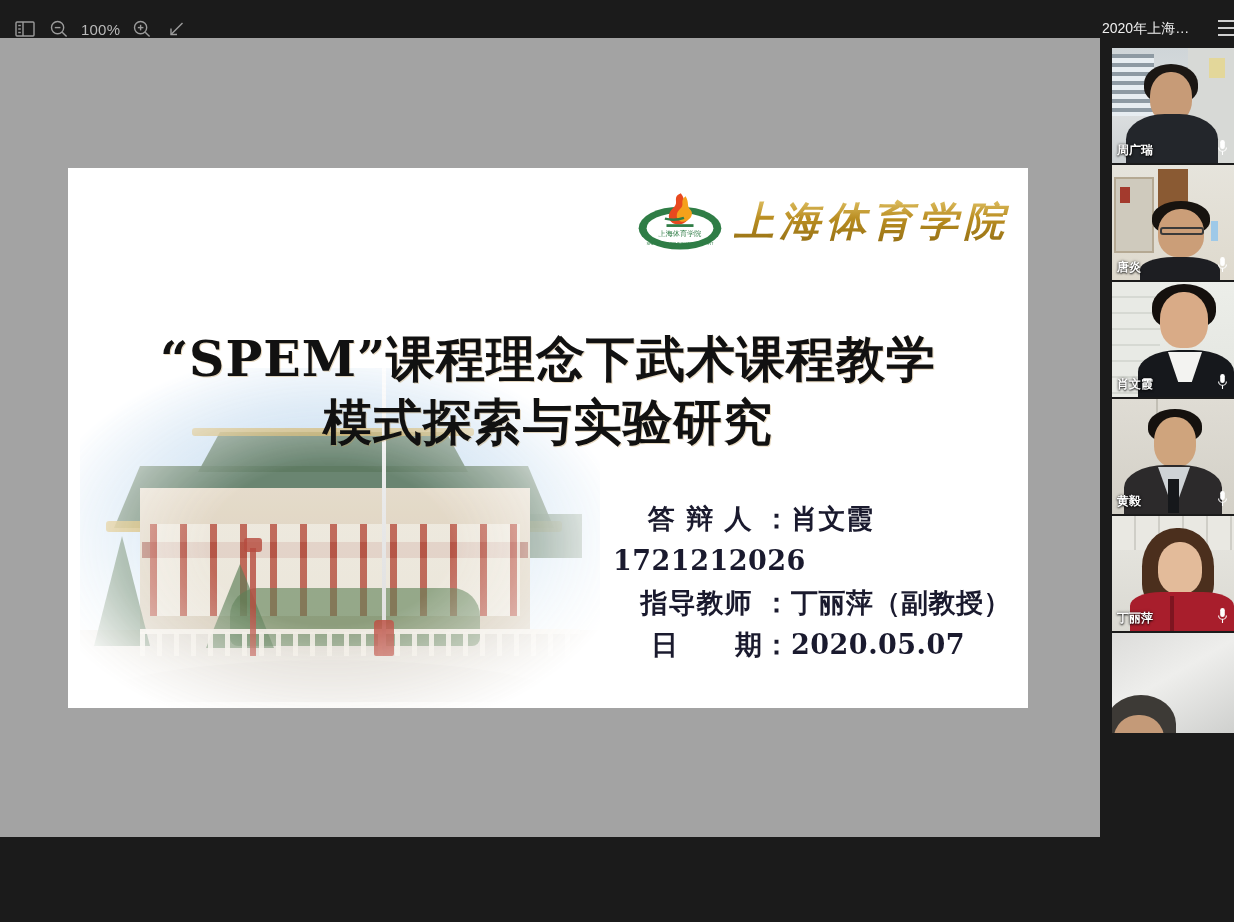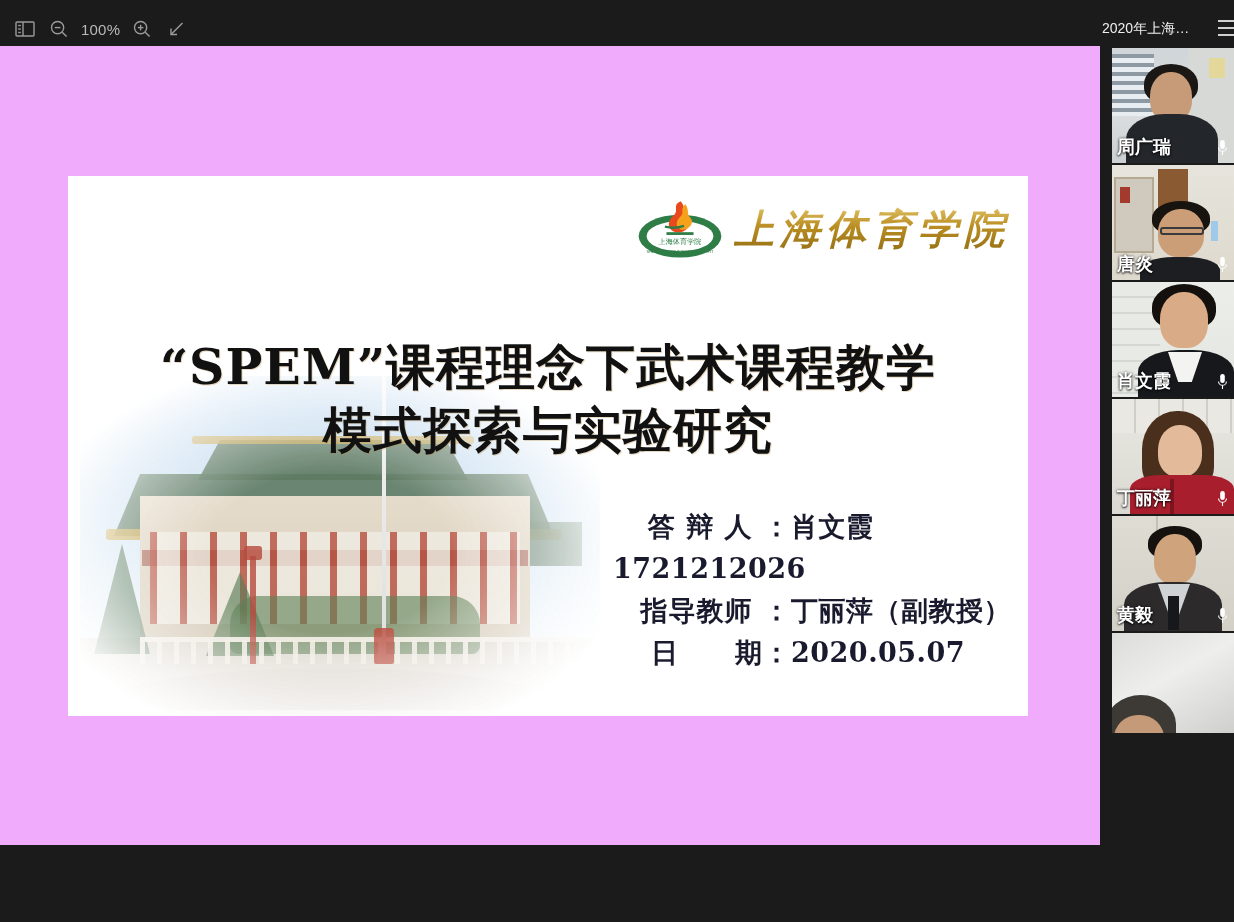--- a/index.html
+++ b/index.html
@@ -42,22 +42,22 @@
   }
   .hamburger {
     position: absolute; right: -4px; top: 20px;
     width: 20px; height: 16px; display: flex; flex-direction: column;
     justify-content: space-between; cursor: pointer;
   }
   .hamburger i { display: block; height: 2px; background: #d0d0d0; width: 18px; }
 
   
   .stage {
-    position: absolute; left: 0; top: 46px; width: 1100px; height: 799px;
-    background: #f0abfc;
+    position: absolute; left: 0; top: 38px; width: 1100px; height: 799px;
+    background: #a3a3a3;
   }
 
   
   .slide {
     position: absolute; left: 68px; top: 130px;
     width: 960px; height: 540px;
     background: #ffffff;
     overflow: hidden;
   }
   
@@ -211,21 +211,21 @@
     position: absolute; right: 0; top: 48px; width: 122px; height: 800px;
     display: flex; flex-direction: column; gap: 2px;
     overflow: hidden;
   }
   .vtile {
     position: relative; width: 122px; height: 115px; flex: 0 0 auto;
     overflow: hidden; background: #2a2a2a; cursor: pointer;
   }
   .vtile .vname {
     position: absolute; left: 5px; bottom: 4px;
-    color: #ffffff; font-size: 18px; font-weight: 700;
+    color: #ffffff; font-size: 12px; font-weight: 700;
     text-shadow: 0 1px 2px rgba(0,0,0,.85), 0 0 3px rgba(0,0,0,.7);
     white-space: nowrap;
   }
   .vtile .vmic {
     position: absolute; right: 6px; bottom: 6px; width: 11px; height: 18px;
   }
   
   .scene { position: absolute; inset: 0; }
   .p-head {
     position: absolute; border-radius: 48% 48% 42% 42%;
@@ -467,52 +467,52 @@
       </div>
       <div class="vname">肖文霞</div>
       <svg class="vmic" viewBox="0 0 11 18">
         <rect x="3.2" y="1" width="4.6" height="9" rx="2.3" fill="#ffffff"></rect>
         <path d="M1.6 8.4a3.9 3.9 0 0 0 7.8 0" stroke="#ffffff" stroke-width="1.1" fill="none"></path>
         <line x1="5.5" y1="12.3" x2="5.5" y2="16" stroke="#ffffff" stroke-width="1.1"></line>
       </svg>
     </div>
 
     <div class="vtile">
-      <div class="scene s4">
-        <div class="ceil"></div>
-        <div class="p-hair"></div>
-          <div class="p-head"></div>
-          <div class="p-body"></div>
-          <div class="zip"></div>
-      </div>
-      <div class="vname">丁丽萍</div>
-      <svg class="vmic" viewBox="0 0 11 18">
-        <rect x="3.2" y="1" width="4.6" height="9" rx="2.3" fill="#ffffff"></rect>
-        <path d="M1.6 8.4a3.9 3.9 0 0 0 7.8 0" stroke="#ffffff" stroke-width="1.1" fill="none"></path>
-        <line x1="5.5" y1="12.3" x2="5.5" y2="16" stroke="#ffffff" stroke-width="1.1"></line>
-      </svg>
-    </div>
-
-    <div class="vtile">
       <div class="scene s5">
         <div class="edge"></div>
         <div class="p-hair"></div>
           <div class="p-head"></div>
           <div class="p-body"></div>
         <div class="shirt"></div>
           <div class="tie"></div>
       </div>
       <div class="vname">黄毅</div>
       <svg class="vmic" viewBox="0 0 11 18">
         <rect x="3.2" y="1" width="4.6" height="9" rx="2.3" fill="#ffffff"></rect>
         <path d="M1.6 8.4a3.9 3.9 0 0 0 7.8 0" stroke="#ffffff" stroke-width="1.1" fill="none"></path>
         <line x1="5.5" y1="12.3" x2="5.5" y2="16" stroke="#ffffff" stroke-width="1.1"></line>
       </svg>
     </div>
 
+    <div class="vtile">
+      <div class="scene s4">
+        <div class="ceil"></div>
+        <div class="p-hair"></div>
+          <div class="p-head"></div>
+          <div class="p-body"></div>
+          <div class="zip"></div>
+      </div>
+      <div class="vname">丁丽萍</div>
+      <svg class="vmic" viewBox="0 0 11 18">
+        <rect x="3.2" y="1" width="4.6" height="9" rx="2.3" fill="#ffffff"></rect>
+        <path d="M1.6 8.4a3.9 3.9 0 0 0 7.8 0" stroke="#ffffff" stroke-width="1.1" fill="none"></path>
+        <line x1="5.5" y1="12.3" x2="5.5" y2="16" stroke="#ffffff" stroke-width="1.1"></line>
+      </svg>
+    </div>
+
 
     <div class="vtile partial">
       <div class="scene s7">
         <div class="p-hair"></div>
           <div class="p-head"></div>
       </div>
       <div class="vname"></div>
     </div>
 
   </div>

